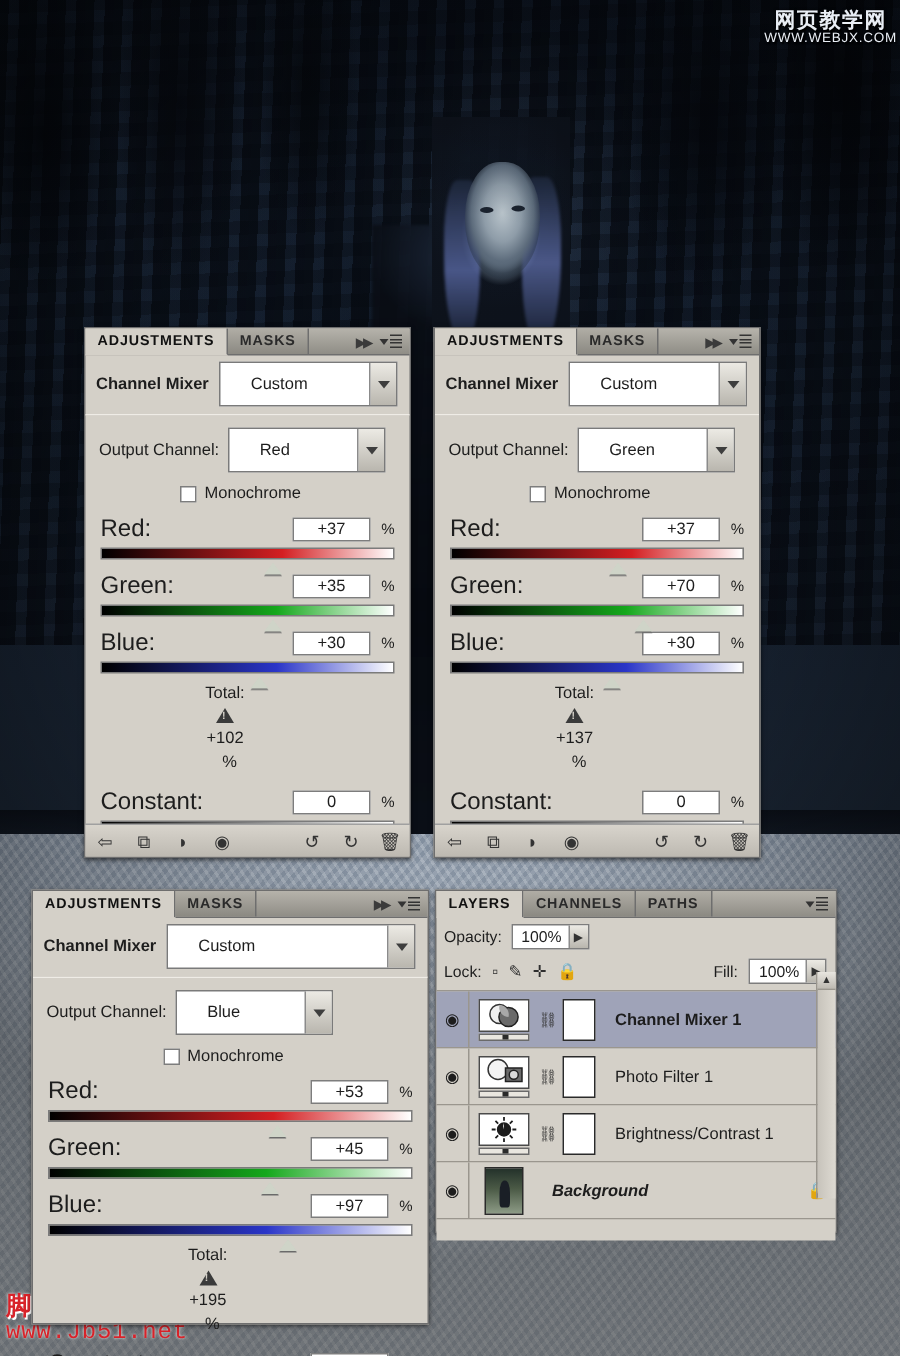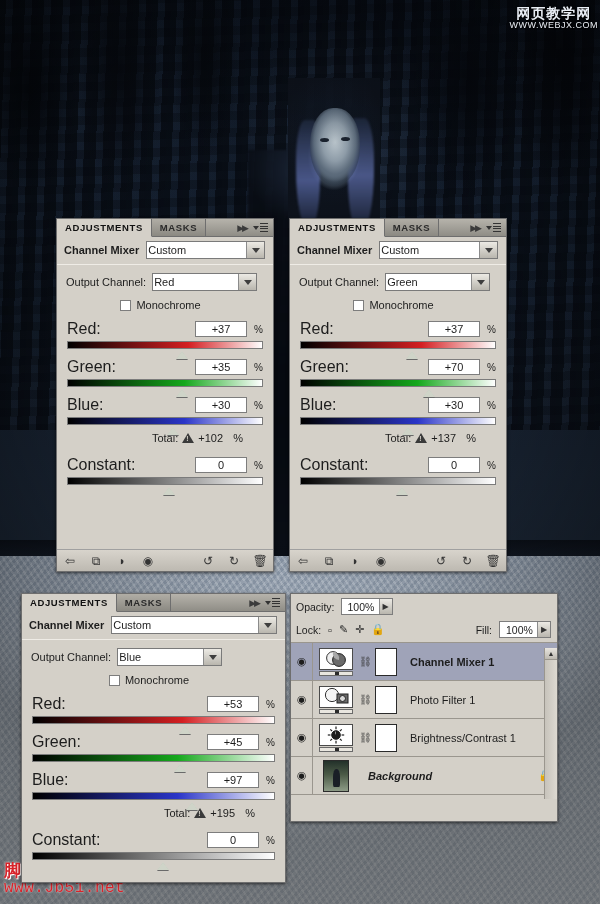--- a/index.html
+++ b/index.html
@@ -134,23 +134,23 @@
     width:0;height:0;border-left:3.5px solid transparent;border-right:3.5px solid transparent;
     border-top:4px solid #333;
   }
   .menuicon .lines { display:flex; flex-direction:column; gap:1.5px; }
   .menuicon .lines i { display:block; width:8px; height:1px; background:#333; }
 
   
   .adj-head { display:flex; align-items:center; padding:4px 8px 5px 7px; gap:7px; }
   .adj-title { font-weight:bold; font-size:11px; white-space:nowrap; }
   .select {
-    flex:1; display:flex; align-items:center; height:18px;
+    flex:1; display:flex; align-items:center; height:30px;
     background:#fff; border:1px solid #7a7a7a; position:relative;
-    font-size:11px; padding-left:1px;
+    font-size:11px; padding-left:20px;
   }
   .select .arrowbox {
     position:absolute; right:0; top:0; bottom:0; width:18px;
     background:linear-gradient(180deg,#eceae4,#b9b6ae);
     border-left:1px solid #8b8b8b; display:flex; align-items:center; justify-content:center;
   }
   .select .arrowbox::after {
     content:""; width:0;height:0;
     border-left:4px solid transparent;border-right:4px solid transparent;border-top:5px solid #3e3e3e;
   }
@@ -179,21 +179,21 @@
   .track.blue  { background:linear-gradient(90deg,#000 0%, #2a35c8 60%, #fff 100%); }
   .track.gray  { background:linear-gradient(90deg,#000 0%, #8b8b8b 55%, #fff 100%); }
   .thumb {
     position:absolute; top:9px; width:0; height:0; transform:translateX(-50%);
     border-left:6px solid transparent; border-right:6px solid transparent;
     border-bottom:8px solid #cfd4c8;
     filter: drop-shadow(0 1px 0 #6a6a6a);
   }
   .total-row {
     display:flex; align-items:center; justify-content:flex-end; gap:4px;
-    padding:7px 30px 0 0; font-size:11px;
+    padding:7px 30px 0 0; font-size:11px;flex-direction:column;
   }
   .warn {
     display:inline-block; width:0;height:0;
     border-left:6px solid transparent;border-right:6px solid transparent;border-bottom:10px solid #3a3a3a;
     position:relative;
   }
   .warn::after {
     content:"!"; position:absolute; left:-2px; top:2px; font-size:7px; color:#d4d0c8; font-weight:bold;
   }
   .total-pct { width:16px; text-align:right; }
@@ -599,20 +599,37 @@
         <span class="ch-val">0</span>
         <span class="ch-pct">%</span>
       </div>
       <div class="track gray">
         <span class="thumb" style="left:54%"></span>
       </div>
     </div>
   </div>
 
   <div class="panel" style="left:290px; top:593px; width:268px; height:229px;">
+    <div class="tabbar">
+      <div class="tab active">LAYERS</div>
+      <div class="tab">CHANNELS</div>
+      <div class="tab">PATHS</div>
+      <div class="tabspacer"></div>
+      <div class="tabicons">
+        <span class="menuicon">
+          <span class="tri"></span>
+            <span class="lines">
+              <i></i>
+              <i></i>
+              <i></i>
+              <i></i>
+            </span>
+        </span>
+      </div>
+    </div>
 
     <div class="lp-mode">
       <span class="mini-lbl">Opacity:</span>
       <span class="spin">
         <span>100%</span>
         <span class="sarrow">▶</span>
       </span>
     </div>
 
     <div class="lp-lock">

